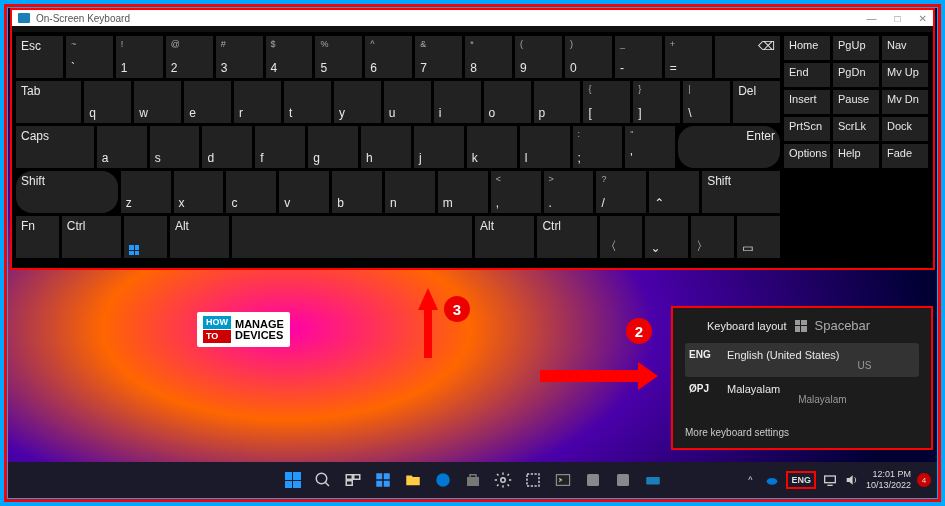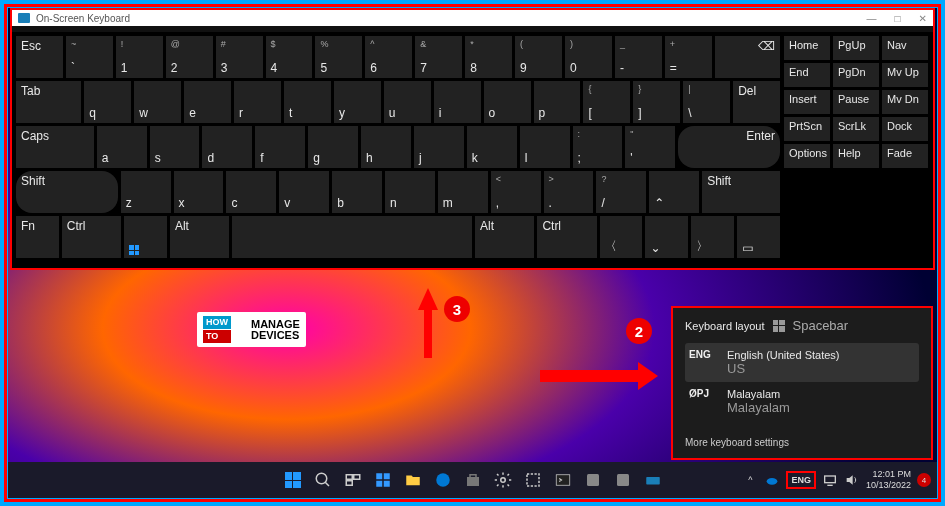--- a/index.html
+++ b/index.html
@@ -24,40 +24,40 @@
   .osk-row { display: flex; gap: 3px; height: 42px; }
   .key { background: #222; color: #e8e8e8; display: flex; align-items: flex-end; justify-content: flex-start; padding: 3px 5px; font-size: 12px; cursor: pointer; flex: 1; position: relative; }
   .key.label-top { align-items: flex-start; }
   .key .sup { position: absolute; top: 3px; left: 5px; font-size: 9px; color: #aaa; }
   .key.w1 { flex: 1; } .key.w15 { flex: 1.5; } .key.w17 { flex: 1.7; } .key.w25 { flex: 2.3; border-radius: 16px; } .key.wspace { flex: 7; }
   .key.side { font-size: 11px; }
   .osk-side-row { display: flex; gap: 3px; height: 24px; }
   .osk-side-row .key { width: 46px; flex: none; }
   
   
-  .logo-badge { position: absolute; top: 312px; left: 197px; background: #fff; padding: 4px 6px; border-radius: 2px; display: flex; align-items: center; gap: 20px; font-size: 11px; font-weight: bold; color: #000; }
+  .logo-badge { position: absolute; top: 312px; left: 197px; background: #fff; padding: 4px 6px; border-radius: 2px; display: flex; align-items: center; gap: 4px; font-size: 11px; font-weight: bold; color: #000; }
   .logo-badge .how { background: #0099cc; color: #fff; padding: 2px 3px; font-size: 9px; line-height: 1; }
   
   
   .anno-circle { position: absolute; width: 26px; height: 26px; background: #ee0000; border-radius: 50%; color: #fff; font-weight: bold; font-size: 15px; display: flex; align-items: center; justify-content: center; }
   .anno-arrow-up { position: absolute; width: 0; height: 0; border-left: 10px solid transparent; border-right: 10px solid transparent; border-bottom: 22px solid #ff0000; }
   .anno-arrow-up::after { content: ''; position: absolute; top: 20px; left: -4px; width: 8px; height: 50px; background: #ff0000; }
   .anno-arrow-right { position: absolute; height: 12px; background: #ff0000; }
   .anno-arrow-right::after { content: ''; position: absolute; right: -18px; top: -8px; width: 0; height: 0; border-top: 14px solid transparent; border-bottom: 14px solid transparent; border-left: 20px solid #ff0000; }
   
   
   .layout-flyout { position: absolute; top: 306px; right: 12px; width: 262px; background: #1c1c1c; border: 2px solid #ff0000; padding: 10px 12px; color: #e8e8e8; }
-  .layout-header { display: flex; align-items: center; font-size: 11px; gap: 8px; margin-bottom: 10px; }
+  .layout-header { display: flex; align-items: center; font-size: 11px; gap: 8px; margin-bottom: 10px; margin-left: 22px; }
   .layout-header .wintag { width: 12px; height: 12px; display: grid; grid-template: 1fr 1fr / 1fr 1fr; gap: 1px; }
   .layout-header .wintag div { background: #999; }
   .layout-item { display: flex; align-items: flex-start; gap: 10px; padding: 6px 4px; border-radius: 3px; font-size: 11px; cursor: pointer; }
   .layout-item.selected { background: #333; }
   .layout-item .code { font-weight: bold; font-size: 10px; width: 28px; color: #eee; }
-  .layout-item .name-sub { display: flex; flex-direction: column; }
-  .layout-item .sub { font-size: 13px; color: #999; margin-top: 0; }
+  .layout-item .name-sub { display: flex; }
+  .layout-item .sub { font-size: 10px; color: #999; margin-top: 11px; padding-left: 18px; }
   .more-settings { font-size: 10px; color: #ccc; margin-top: 16px; cursor: pointer; }
   
   
   .taskbar { position: absolute; left: 8px; right: 8px; bottom: 8px; height: 36px; background: #1a1a2a; display: flex; align-items: center; }
   .taskbar-center { position: absolute; left: 50%; transform: translateX(-50%); display: flex; gap: 6px; align-items: center; }
   .tb-icon { width: 24px; height: 24px; display: flex; align-items: center; justify-content: center; cursor: pointer; border-radius: 3px; }
   .tb-icon svg { width: 18px; height: 18px; }
   .winlogo { display: grid; grid-template: 1fr 1fr / 1fr 1fr; gap: 1px; width: 16px; height: 16px; }
   .winlogo div { background: #2299ff; }
   .taskbar-right { position: absolute; right: 6px; display: flex; align-items: center; gap: 6px; color: #ddd; font-size: 9px; }

